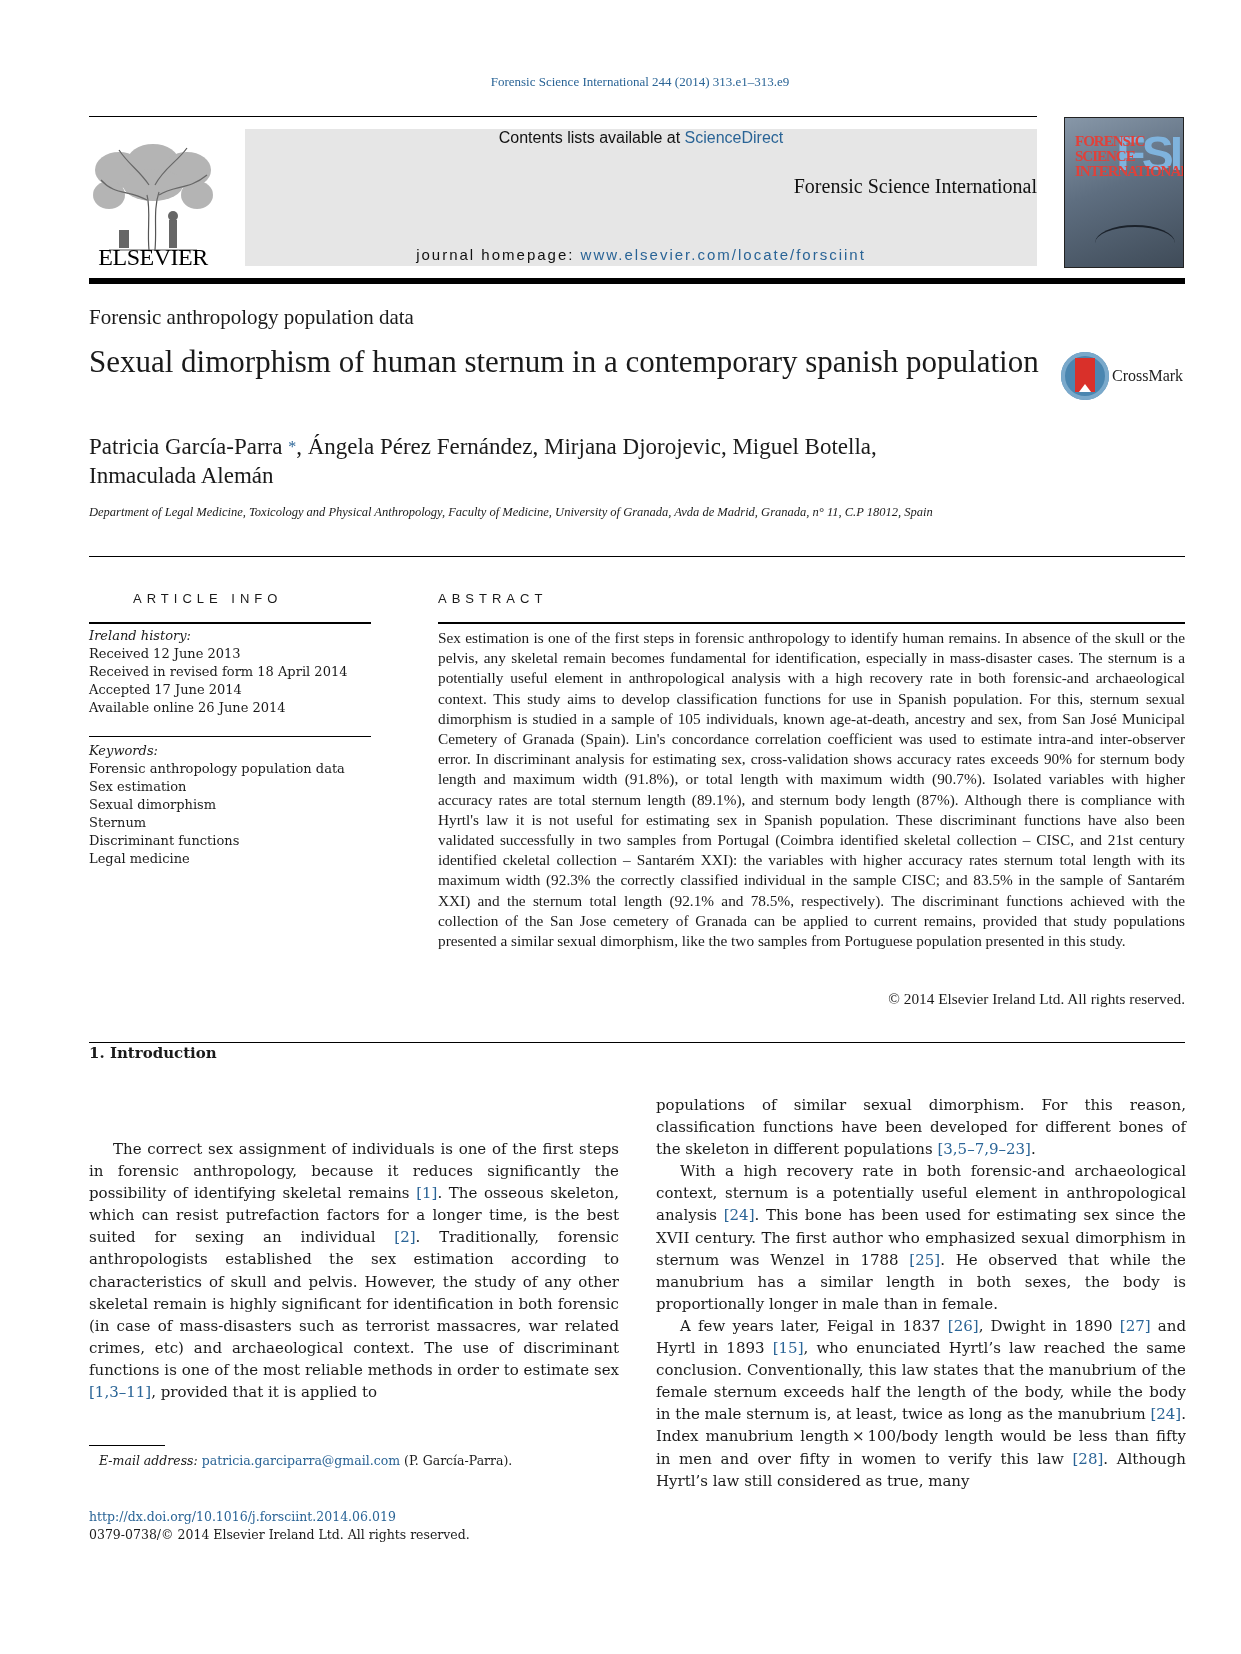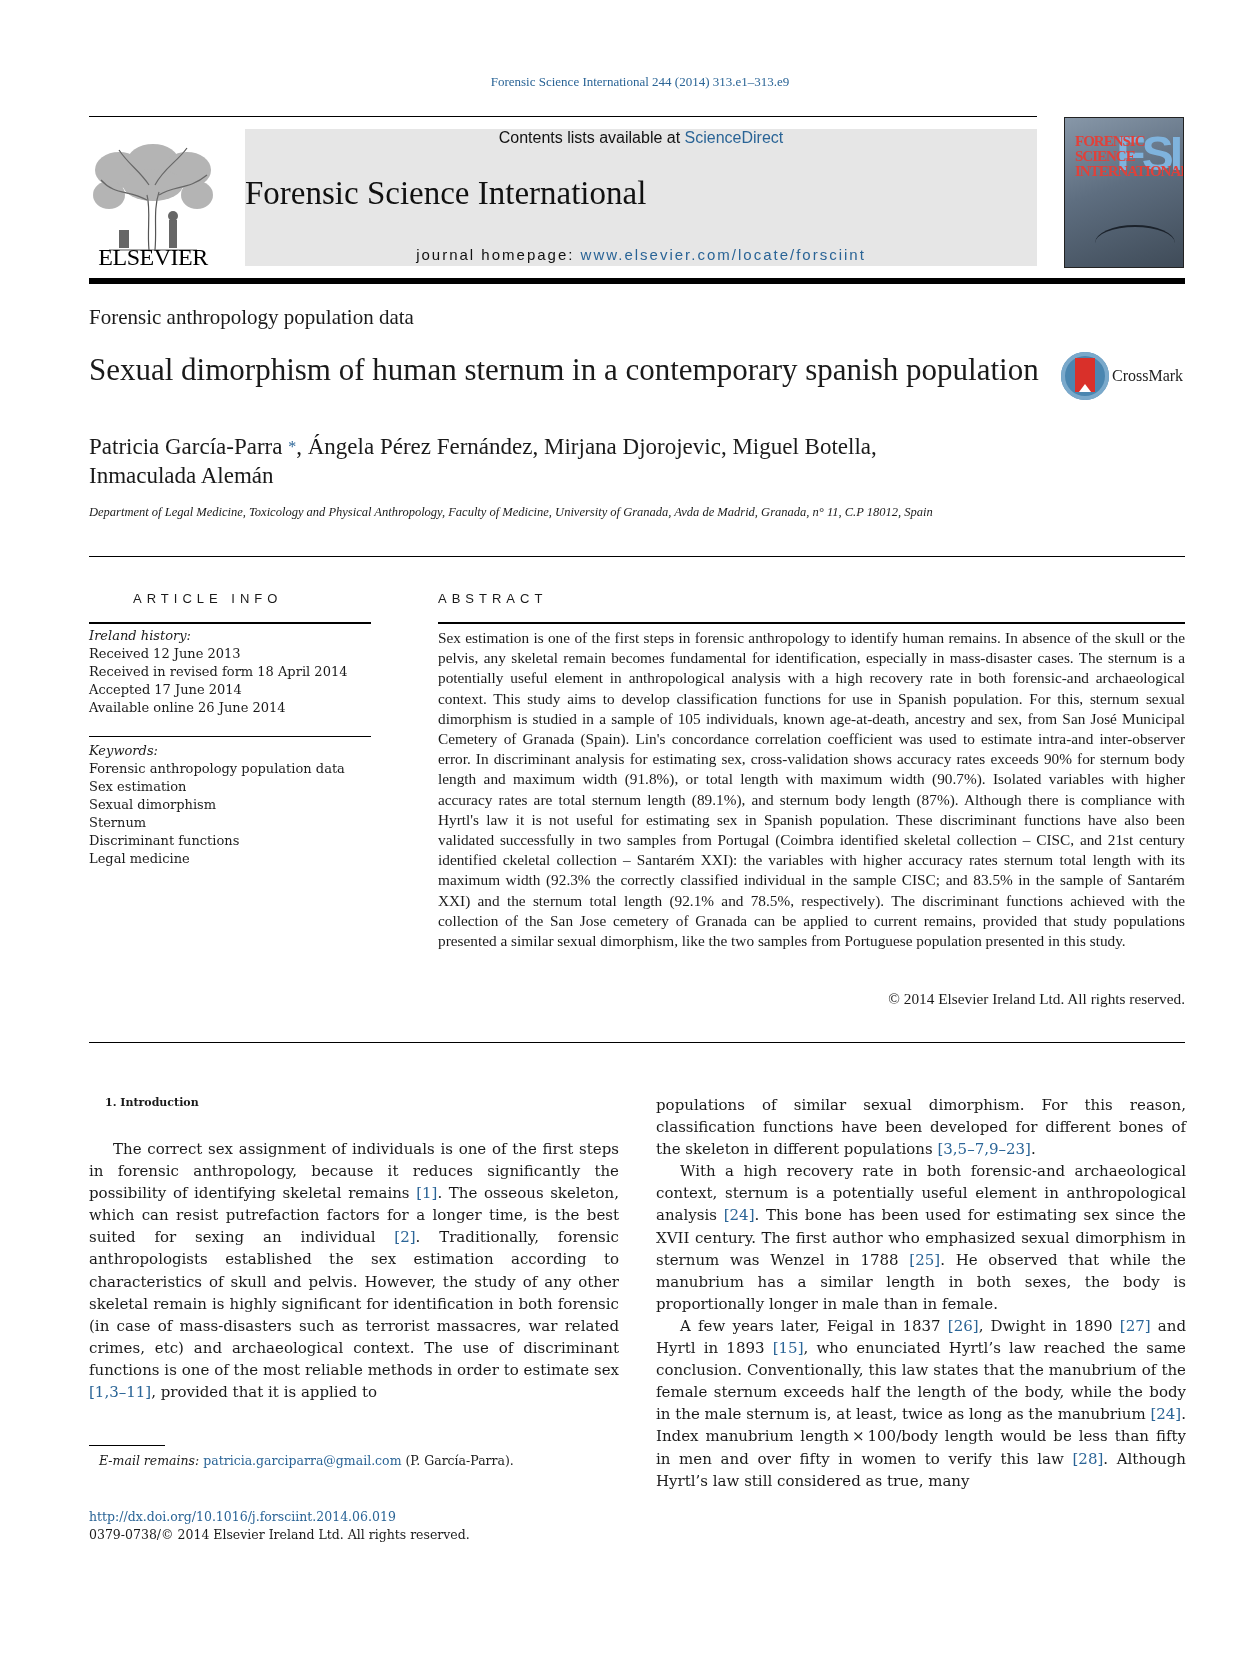--- a/index.html
+++ b/index.html
@@ -13,39 +13,39 @@
   .top-rule { left: 89px; width: 948px; top: 116px; height: 1px; background: #000; }
 
   .elsevier-logo { left: 89px; top: 130px; width: 128px; height: 140px; }
   .elsevier-word { left: 89px; top: 244px; width: 128px; text-align: center;
                    font-family: "Liberation Serif", serif; font-size: 24px; color: #000000;
                    letter-spacing: -0.5px; }
 
   .banner { left: 245px; top: 129px; width: 792px; height: 137px; background: #e6e6e6; }
   .contents-line { left: 245px; width: 792px; top: 129px; text-align: center;
                    font-family: "Liberation Sans", sans-serif; font-size: 16px; color: #111; }
-  .journal-title { left: 245px; width: 792px; top: 175px; text-align: left;
-                   font-family: "Liberation Serif", serif; font-size: 33px; color: #111; }
+  .journal-title { left: 245px; width: 792px; top: 175px; text-align: right;
+                   font-family: "Liberation Serif", serif; font-size: 20px; color: #111; }
   .homepage-line { left: 245px; width: 792px; top: 246px; text-align: center;
                    font-family: "Liberation Sans", sans-serif; font-size: 15px; letter-spacing: 2px; color: #111; }
 
   .cover { left: 1064px; top: 117px; width: 118px; height: 149px; border: 1px solid #222;
            background: linear-gradient(160deg, #8797a8 0%, #5e6e80 45%, #3f4b58 100%); overflow: hidden; }
   .cover .fsi { position: absolute; right: 4px; top: 0; font-family: "Liberation Sans", sans-serif;
                 font-weight: bold; font-size: 48px; color: #7fb3dd; line-height: 72px; letter-spacing: -4px; }
   .cover .ctitle { position: absolute; left: 10px; top: 16px; font-family: Liberation Serif, serif;
                    font-size: 15px; line-height: 15px; color: #e0413a; font-weight: bold; letter-spacing: -1px; }
   .cover .wave { position: absolute; left: 30px; bottom: 6px; width: 80px; height: 34px;
                  border-top: 2px solid #1b222b; border-radius: 50% 50% 0 0; }
 
   .thick-rule { left: 89px; width: 1096px; top: 278px; height: 6px; background: #000; }
 
   .section-label { left: 89px; top: 305px; font-family: "Liberation Serif", serif; font-size: 21px; }
   .article-title { left: 89px; top: 344px; width: 970px; font-family: "Liberation Serif", serif;
-                   font-size: 31px; line-height: 36px; margin-top: 8px; }
+                   font-size: 31px; line-height: 36px; }
   .crossmark { left: 1061px; top: 352px; width: 48px; height: 48px; border-radius: 50%;
                background: #4a86b0; box-shadow: inset 0 0 0 4px #7aa9cb; }
   .crossmark .ribbon { position: absolute; left: 14px; top: 6px; width: 20px; height: 34px; background: #d9302a; }
   .crossmark .notch { position: absolute; left: 18px; top: 32px; width: 0; height: 0;
                       border-left: 6px solid transparent; border-right: 6px solid transparent; border-bottom: 8px solid #ffffff; }
   .crossmark-label { left: 1112px; top: 367px; font-family: "Liberation Serif", serif; font-size: 16px; color: #222; }
 
   .authors { left: 89px; top: 432px; width: 970px; font-family: "Liberation Serif", serif;
              font-size: 23px; line-height: 29px; }
   .authors .star { color: #2a6496; font-size: 16px; vertical-align: top; }
@@ -69,21 +69,21 @@
                    font-size: 15.3px; line-height: 20.2px; text-align: justify; }
   .abstract-copy { left: 438px; width: 747px; top: 990px; text-align: right; font-family: "Liberation Serif", serif;
                    font-size: 15.3px; }
 
   .rule-2 { left: 89px; width: 1096px; top: 1042px; height: 1px; background: #000; }
 
   .col { font-family: "DejaVu Serif", serif; font-size: 15px; line-height: 22.1px; text-align: justify;
          width: 530px; }
   .col p { margin: 0; text-indent: 24px; }
   .col p.noindent { text-indent: 0; }
-  .intro-heading { left: 89px; top: 1096px; font-family: "DejaVu Serif", serif; font-weight: bold; font-size: 11px; margin-left: 16px; }
+  .intro-heading { left: 89px; top: 1044px; font-family: "DejaVu Serif", serif; font-weight: bold; font-size: 15px; }
   .left-col { left: 89px; top: 1138px; }
   .right-col { left: 656px; top: 1094px; }
 
   .fn-rule { left: 89px; width: 76px; top: 1445px; height: 1px; background: #000; }
   .footnote { left: 89px; top: 1452px; width: 540px; font-size: 12.5px; line-height: 18px; }
   .footnote .ital { font-style: italic; }
   .doi { left: 89px; top: 1508px; font-size: 12.5px; line-height: 18px; }
 </style>
 </head>
 <body>
@@ -182,18 +182,18 @@
 </div>
 
 <div class="abs col right-col">
   <p class="noindent"><span>populations of similar sexual dimorphism. For this reason, classification functions have been developed for different bones of the skeleton in different populations </span><span class="link">[3,5–7,9–23]</span><span>.</span></p>
   <p><span>With a high recovery rate in both forensic-and archaeological context, sternum is a potentially useful element in anthropological analysis </span><span class="link">[24]</span><span>. This bone has been used for estimating sex since the XVII century. The first author who emphasized sexual dimorphism in sternum was Wenzel in 1788 </span><span class="link">[25]</span><span>. He observed that while the manubrium has a similar length in both sexes, the body is proportionally longer in male than in female.</span></p>
   <p><span>A few years later, Feigal in 1837 </span><span class="link">[26]</span><span>, Dwight in 1890 </span><span class="link">[27]</span><span> and Hyrtl in 1893 </span><span class="link">[15]</span><span>, who enunciated Hyrtl’s law reached the same conclusion. Conventionally, this law states that the manubrium of the female sternum exceeds half the length of the body, while the body in the male sternum is, at least, twice as long as the manubrium </span><span class="link">[24]</span><span>. Index manubrium length × 100/body length would be less than fifty in men and over fifty in women to verify this law </span><span class="link">[28]</span><span>. Although Hyrtl’s law still considered as true, many</span></p>
 </div>
 
 <div class="abs fn-rule"></div>
 <div class="abs footnote">
-  <div style="padding-left:10px"><span class="ital">E-mail remains: </span><span class="link">patricia.garciparra@gmail.com</span><span> (P. García-Parra).</span></div>
+  <div style="padding-left:10px"><span class="ital">E-mail address: </span><span class="link">patricia.garciparra@gmail.com</span><span> (P. García-Parra).</span></div>
 </div>
 <div class="abs doi">
   <div class="link">http://dx.doi.org/10.1016/j.forsciint.2014.06.019</div>
   <div>0379-0738/© 2014 Elsevier Ireland Ltd. All rights reserved.</div>
 </div>
 
 </body></html>

